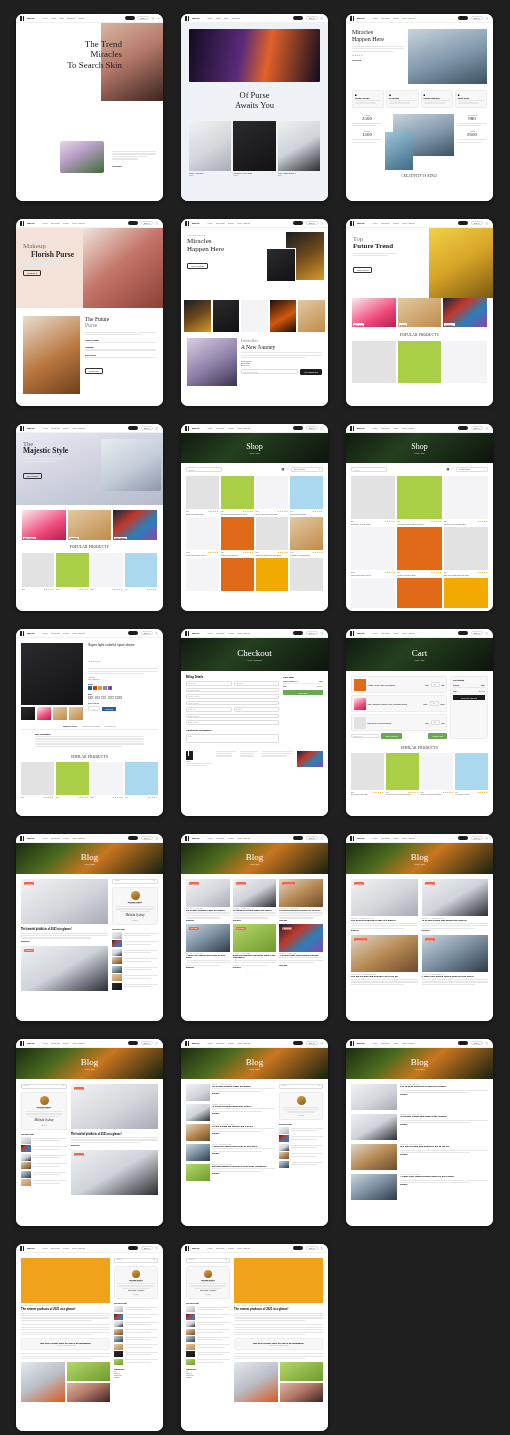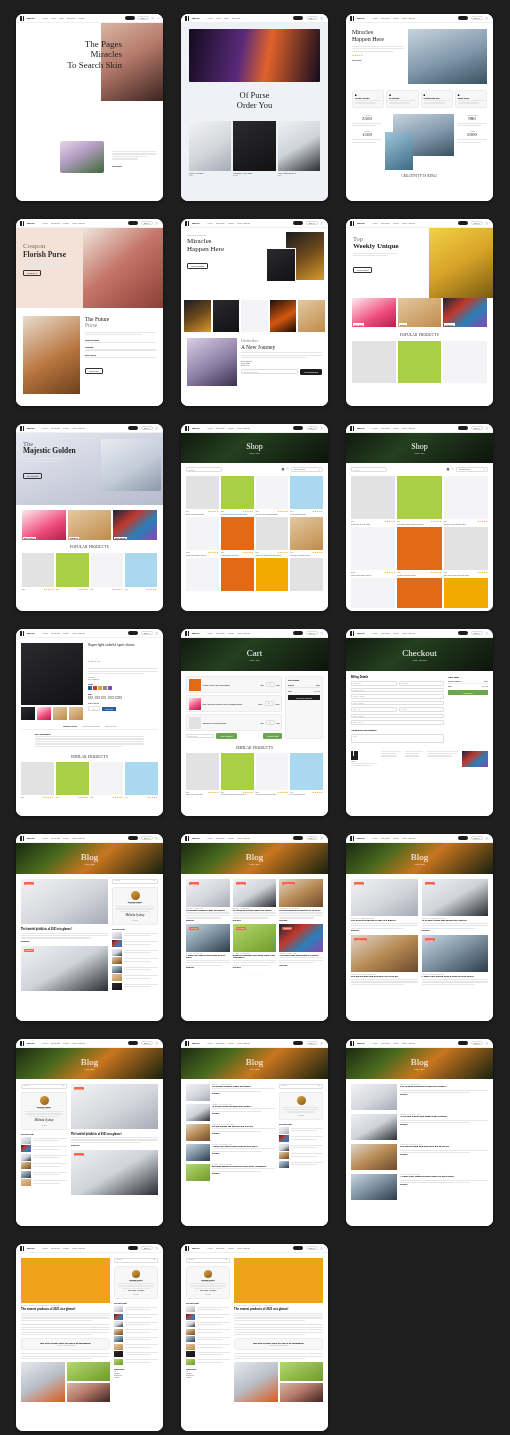--- a/index.html
+++ b/index.html
@@ -118,21 +118,21 @@
       <div class="hdr-right">
         <div class="pill-dk"></div>
         <div class="pill-lt">Sign In</div>
         <div class="cart-ic">🛒</div>
         <div class="cart-n">0</div>
       </div>
     </div>
     <div class="body">
       <div class="ph p-face" style="position:absolute;right:0;top:0;width:62px;height:78px;"></div>
       <div class="hero-txt-serif" style="position:absolute;left:10px;top:16px;width:96px;text-align:right;font-size:9px;">
-        <div>The Pages</div>
+        <div>The Trend</div>
         <div>Miracles</div>
         <div>To Search Skin</div>
       </div>
       <div class="ph" style="position:absolute;left:44px;top:118px;width:44px;height:32px;background:linear-gradient(150deg,#e9d7e6,#b79ec6 40%,#3f6b37);border-radius:2px;"></div>
       <div class="lines" style="position:absolute;left:96px;top:128px;width:44px;">
         <div class="ln lg"></div>
           <div class="ln lg"></div>
           <div class="ln md"></div>
           <div class="ln sh"></div>
       </div>
@@ -153,21 +153,21 @@
       <div class="hdr-right">
         <div class="pill-dk"></div>
         <div class="pill-lt">Sign In</div>
         <div class="cart-ic">🛒</div>
       </div>
     </div>
     <div class="body" style="background:#eef2f7;padding:6px 8px;">
       <div class="ph p-lap" style="height:53px;border-radius:1px;"></div>
       <div class="hero-txt-serif" style="text-align:center;font-size:8.5px;margin-top:9px;">
         <div>Of Purse</div>
-        <div>Order You</div>
+        <div>Awaits You</div>
       </div>
       <div class="grid3" style="margin-top:10px;">
         <div>
           <div class="ph p-desk" style="height:50px;"></div>
           <div style="font-size:1.9px;color:#333;margin-top:1.5px;">iPhone 13 Cases</div>
           <div style="font-size:1.8px;color:#888;">$129</div>
         </div>
         <div>
           <div class="ph p-dark" style="height:50px;"></div>
           <div style="font-size:1.9px;color:#333;margin-top:1.5px;">Macbook Air Pro 2021</div>
@@ -298,22 +298,22 @@
         <span>Shop Address</span>
       </div>
       <div class="hdr-right">
         <div class="pill-dk"></div>
         <div class="pill-lt">Sign In</div>
         <div class="cart-ic">🛒</div>
       </div>
     </div>
     <div class="body">
       <div style="position:relative;height:80px;background:linear-gradient(110deg,#f4e2d8 55%,#e8cbbd);">
-        <div class="hero-txt-serif" style="position:absolute;left:7px;top:14px;font-size:7px;color:#7a6a60;">Coupon</div>
-        <div class="hero-txt-serif" style="position:absolute;left:7px;top:23px;font-size:7.5px;font-weight:700;color:#2b2b2b;">Florish Purse</div>
+        <div class="hero-txt-serif" style="position:absolute;left:7px;top:14px;font-size:7px;color:#7a6a60;">Makeup</div>
+        <div class="hero-txt-serif" style="position:absolute;left:15px;top:23px;font-size:7.5px;font-weight:700;color:#2b2b2b;">Florish Purse</div>
         <div class="lines" style="position:absolute;left:7px;top:34px;width:46px;">
             <div class="ln lg"></div>
             <div class="ln md"></div>
           </div>
         <div class="btn-s" style="position:absolute;left:7px;top:42px;">Purchase It</div>
         <div class="ph p-purse" style="position:absolute;right:0;top:0;width:80px;height:80px;"></div>
       </div>
       <div style="display:flex;gap:5px;padding:8px 7px;">
         <div class="ph p-bag" style="width:57px;height:78px;"></div>
         <div style="flex:1;">
@@ -407,21 +407,21 @@
       </div>
       <div class="hdr-right">
         <div class="pill-dk"></div>
         <div class="pill-lt">Sign In</div>
         <div class="cart-ic">🛒</div>
       </div>
     </div>
     <div class="body">
       <div style="position:relative;height:70px;padding:7px;">
         <div class="hero-txt-serif" style="font-size:6.5px;color:#6f6f6f;">Top</div>
-        <div class="hero-txt-serif" style="font-size:7px;font-weight:700;">Weekly Unique</div>
+        <div class="hero-txt-serif" style="font-size:7px;font-weight:700;">Future Trend</div>
         <div class="lines" style="margin-top:2px;width:44px;">
             <div class="ln lg"></div>
             <div class="ln md"></div>
           </div>
         <div class="btn-s" style="margin-top:3px;">New Product</div>
         <div class="ph p-model" style="position:absolute;right:0;top:0;width:64px;height:70px;"></div>
       </div>
       <div class="grid3" style="padding:0 6px;">
         <div style="position:relative;">
           <div class="ph p-pink" style="height:29px;"></div>
@@ -457,21 +457,21 @@
       </div>
       <div class="hdr-right">
         <div class="pill-dk"></div>
         <div class="pill-lt">Sign In</div>
         <div class="cart-ic">🛒</div>
       </div>
     </div>
     <div class="body">
       <div style="position:relative;height:72px;background:linear-gradient(160deg,#e9eaf2,#c9cddb 60%,#b6bccd);padding:7px;">
         <div class="hero-txt-serif" style="font-size:6.5px;color:#5f5f6a;">The</div>
-        <div class="hero-txt-serif" style="font-size:7.5px;font-weight:700;">Majestic Golden</div>
+        <div class="hero-txt-serif" style="font-size:7.5px;font-weight:700;">Majestic Style</div>
         <div class="lines" style="margin-top:2px;width:42px;">
             <div class="ln lg"></div>
             <div class="ln md"></div>
           </div>
         <div class="btn-s" style="margin-top:3px;">See Product</div>
         <div class="ph p-shoe" style="position:absolute;right:2px;top:6px;width:60px;height:52px;border-radius:2px;opacity:.95;"></div>
       </div>
       <div class="grid3" style="padding:5px 6px 0;">
         <div style="position:relative;">
           <div class="ph p-pink" style="height:30px;"></div>
@@ -834,20 +834,105 @@
         <span>Shop Address</span>
       </div>
       <div class="hdr-right">
         <div class="pill-dk"></div>
         <div class="pill-lt">Sign In</div>
         <div class="cart-ic">🛒</div>
       </div>
     </div>
     <div class="body">
       <div class="ph p-leaf" style="height:33px;display:flex;flex-direction:column;align-items:center;justify-content:center;">
+        <div class="hero-txt-serif" style="color:#fff;font-size:9px;">Checkout</div>
+        <div style="color:#ddd;font-size:1.8px;">Home / Checkout</div>
+      </div>
+      <div style="display:flex;gap:4px;padding:5px;">
+        <div style="flex:1;">
+          <div style="font-size:2.6px;font-weight:700;">Billing Details</div>
+          <div style="display:flex;gap:2px;margin-top:2px;">
+            <div class="inp" style="flex:1;font-size:1.6px;color:#aaa;padding:0 1px;line-height:4.5px;">First Name</div>
+            <div class="inp" style="flex:1;font-size:1.6px;color:#aaa;padding:0 1px;line-height:4.5px;">Last Name</div>
+          </div>
+          <div class="inp" style="margin-top:2px;font-size:1.6px;color:#aaa;padding:0 1px;line-height:4.5px;">Company Name</div>
+          <div class="inp" style="margin-top:2px;font-size:1.6px;color:#aaa;padding:0 1px;line-height:4.5px;display:flex;justify-content:space-between;">
+            <span>Country / Region</span>
+              <span>▾</span>
+            </div>
+          <div class="inp" style="margin-top:2px;font-size:1.6px;color:#aaa;padding:0 1px;line-height:4.5px;">Street Address</div>
+          <div style="display:flex;gap:2px;margin-top:2px;">
+            <div class="inp" style="flex:1;font-size:1.6px;color:#aaa;padding:0 1px;line-height:4.5px;">Town / City</div>
+            <div class="inp" style="flex:1;font-size:1.6px;color:#aaa;padding:0 1px;line-height:4.5px;">Zip Code</div>
+          </div>
+          <div class="inp" style="margin-top:2px;font-size:1.6px;color:#aaa;padding:0 1px;line-height:4.5px;">Phone Number</div>
+          <div class="inp" style="margin-top:2px;font-size:1.6px;color:#aaa;padding:0 1px;line-height:4.5px;">Email Address</div>
+          <div style="font-size:2.4px;font-weight:700;margin-top:4px;">Additional Information</div>
+          <div class="inp" style="margin-top:2px;height:9px;font-size:1.6px;color:#aaa;padding:0 1px;line-height:3px;">Notes</div>
+        </div>
+        <div style="width:40px;">
+          <div style="font-size:2.4px;font-weight:700;">Cart Total</div>
+          <div style="display:flex;justify-content:space-between;font-size:1.6px;margin-top:2px;border-bottom:.3px solid #eee;padding-bottom:1px;">
+            <span><span>Product Subtotal</span> <span>x 3</span></span>
+            <span>$377</span>
+            </div>
+          <div style="display:flex;justify-content:space-between;font-size:1.6px;margin-top:2px;">
+            <span>Total</span>
+            <span style="color:#6aa84f;font-weight:700;">$377.00</span>
+            </div>
+          <div style="background:#6aa84f;color:#fff;font-size:1.7px;text-align:center;padding:1.5px;margin-top:3px;">Place Order</div>
+        </div>
+      </div>
+      <div style="display:flex;gap:4px;padding:3px 5px;align-items:flex-start;">
+        <div style="width:26px;">
+          <div class="logo" style="width:7px;height:9px;"></div>
+          <div style="font-size:1.6px;margin-top:1px;color:#777;">Marsa</div>
+          <div class="lines" style="margin-top:1px;">
+              <div class="ln lg"></div>
+              <div class="ln md"></div>
+            </div>
+        </div>
+        <div class="lines" style="width:20px;">
+            <div class="ln lg"></div>
+            <div class="ln md"></div>
+            <div class="ln md"></div>
+          </div>
+        <div class="lines" style="width:18px;">
+            <div class="ln lg"></div>
+            <div class="ln md"></div>
+            <div class="ln md"></div>
+          </div>
+        <div class="lines" style="flex:1;">
+            <div class="ln lg"></div>
+            <div class="ln lg"></div>
+            <div class="ln md"></div>
+          </div>
+        <div class="ph p-color" style="width:26px;height:16px;"></div>
+      </div>
+    </div>
+  </div>
+
+  <div class="card">
+    <div class="hdr">
+      <div class="logo"></div>
+      <div class="brand">Marsa</div>
+      <div class="nav">
+        <span>Home</span>
+        <span>Elements</span>
+        <span>Pages</span>
+        <span>Shop Address</span>
+      </div>
+      <div class="hdr-right">
+        <div class="pill-dk"></div>
+        <div class="pill-lt">Sign In</div>
+        <div class="cart-ic">🛒</div>
+      </div>
+    </div>
+    <div class="body">
+      <div class="ph p-leaf" style="height:33px;display:flex;flex-direction:column;align-items:center;justify-content:center;">
         <div class="hero-txt-serif" style="color:#fff;font-size:9px;">Cart</div>
         <div style="color:#ddd;font-size:1.8px;">Home / Cart</div>
       </div>
       <div style="display:flex;gap:3px;padding:5px;">
         <div style="flex:1;">
           <div class="pnl" style="display:flex;align-items:center;gap:2px;padding:1.5px;margin-bottom:2px;">
             <div class="ph p-rust" style="width:12px;height:12px;"></div>
             <div style="flex:1;font-size:1.8px;">Leather / Super Shoe Sport Shoes</div>
             <div style="font-size:1.8px;">$89</div>
             <div class="inp" style="width:9px;font-size:1.6px;text-align:center;line-height:4.5px;">1</div>
@@ -913,105 +998,20 @@
           <div style="font-size:1.6px;color:#666;">Oil pure old scent black tattoo</div>
           </div>
         <div>
             <div class="ph p-sky" style="height:37px;"></div>
           <div class="prod-meta" style="margin-top:1px;">
               <span>$49</span>
               <span class="stars">★★★★★</span>
             </div>
           <div style="font-size:1.6px;color:#666;">Pure design sandals</div>
           </div>
-      </div>
-    </div>
-  </div>
-
-  <div class="card">
-    <div class="hdr">
-      <div class="logo"></div>
-      <div class="brand">Marsa</div>
-      <div class="nav">
-        <span>Home</span>
-        <span>Elements</span>
-        <span>Pages</span>
-        <span>Shop Address</span>
-      </div>
-      <div class="hdr-right">
-        <div class="pill-dk"></div>
-        <div class="pill-lt">Sign In</div>
-        <div class="cart-ic">🛒</div>
-      </div>
-    </div>
-    <div class="body">
-      <div class="ph p-leaf" style="height:33px;display:flex;flex-direction:column;align-items:center;justify-content:center;">
-        <div class="hero-txt-serif" style="color:#fff;font-size:9px;">Checkout</div>
-        <div style="color:#ddd;font-size:1.8px;">Home / Checkout</div>
-      </div>
-      <div style="display:flex;gap:4px;padding:5px;">
-        <div style="flex:1;">
-          <div style="font-size:2.6px;font-weight:700;">Billing Details</div>
-          <div style="display:flex;gap:2px;margin-top:2px;">
-            <div class="inp" style="flex:1;font-size:1.6px;color:#aaa;padding:0 1px;line-height:4.5px;">First Name</div>
-            <div class="inp" style="flex:1;font-size:1.6px;color:#aaa;padding:0 1px;line-height:4.5px;">Last Name</div>
-          </div>
-          <div class="inp" style="margin-top:2px;font-size:1.6px;color:#aaa;padding:0 1px;line-height:4.5px;">Company Name</div>
-          <div class="inp" style="margin-top:2px;font-size:1.6px;color:#aaa;padding:0 1px;line-height:4.5px;display:flex;justify-content:space-between;">
-            <span>Country / Region</span>
-              <span>▾</span>
-            </div>
-          <div class="inp" style="margin-top:2px;font-size:1.6px;color:#aaa;padding:0 1px;line-height:4.5px;">Street Address</div>
-          <div style="display:flex;gap:2px;margin-top:2px;">
-            <div class="inp" style="flex:1;font-size:1.6px;color:#aaa;padding:0 1px;line-height:4.5px;">Town / City</div>
-            <div class="inp" style="flex:1;font-size:1.6px;color:#aaa;padding:0 1px;line-height:4.5px;">Zip Code</div>
-          </div>
-          <div class="inp" style="margin-top:2px;font-size:1.6px;color:#aaa;padding:0 1px;line-height:4.5px;">Phone Number</div>
-          <div class="inp" style="margin-top:2px;font-size:1.6px;color:#aaa;padding:0 1px;line-height:4.5px;">Email Address</div>
-          <div style="font-size:2.4px;font-weight:700;margin-top:4px;">Additional Information</div>
-          <div class="inp" style="margin-top:2px;height:9px;font-size:1.6px;color:#aaa;padding:0 1px;line-height:3px;">Notes</div>
-        </div>
-        <div style="width:40px;">
-          <div style="font-size:2.4px;font-weight:700;">Cart Total</div>
-          <div style="display:flex;justify-content:space-between;font-size:1.6px;margin-top:2px;border-bottom:.3px solid #eee;padding-bottom:1px;">
-            <span><span>Product Subtotal</span> <span>x 3</span></span>
-            <span>$377</span>
-            </div>
-          <div style="display:flex;justify-content:space-between;font-size:1.6px;margin-top:2px;">
-            <span>Total</span>
-            <span style="color:#6aa84f;font-weight:700;">$377.00</span>
-            </div>
-          <div style="background:#6aa84f;color:#fff;font-size:1.7px;text-align:center;padding:1.5px;margin-top:3px;">Place Order</div>
-        </div>
-      </div>
-      <div style="display:flex;gap:4px;padding:3px 5px;align-items:flex-start;">
-        <div style="width:26px;">
-          <div class="logo" style="width:7px;height:9px;"></div>
-          <div style="font-size:1.6px;margin-top:1px;color:#777;">Marsa</div>
-          <div class="lines" style="margin-top:1px;">
-              <div class="ln lg"></div>
-              <div class="ln md"></div>
-            </div>
-        </div>
-        <div class="lines" style="width:20px;">
-            <div class="ln lg"></div>
-            <div class="ln md"></div>
-            <div class="ln md"></div>
-          </div>
-        <div class="lines" style="width:18px;">
-            <div class="ln lg"></div>
-            <div class="ln md"></div>
-            <div class="ln md"></div>
-          </div>
-        <div class="lines" style="flex:1;">
-            <div class="ln lg"></div>
-            <div class="ln lg"></div>
-            <div class="ln md"></div>
-          </div>
-        <div class="ph p-color" style="width:26px;height:16px;"></div>
       </div>
     </div>
   </div>
 
   <div class="card">
     <div class="hdr">
       <div class="logo"></div>
       <div class="brand">Marsa</div>
       <div class="nav">
         <span>Home</span>

